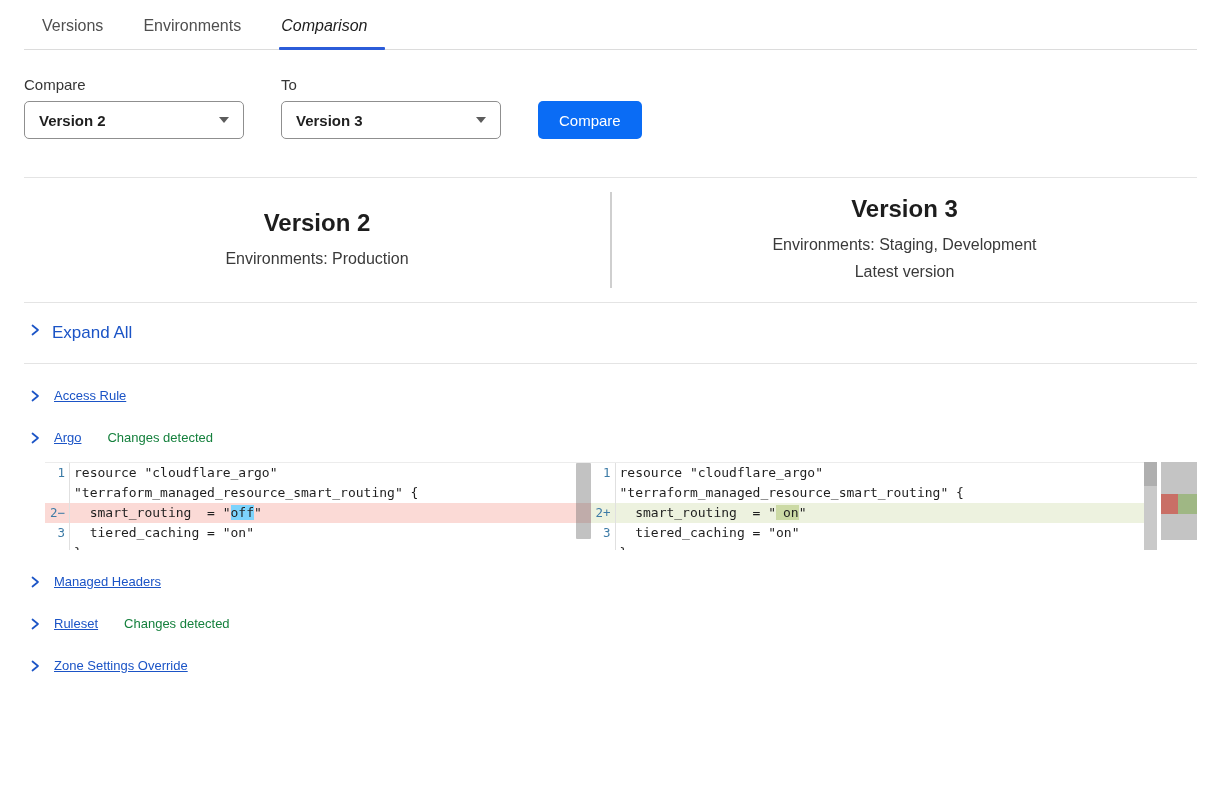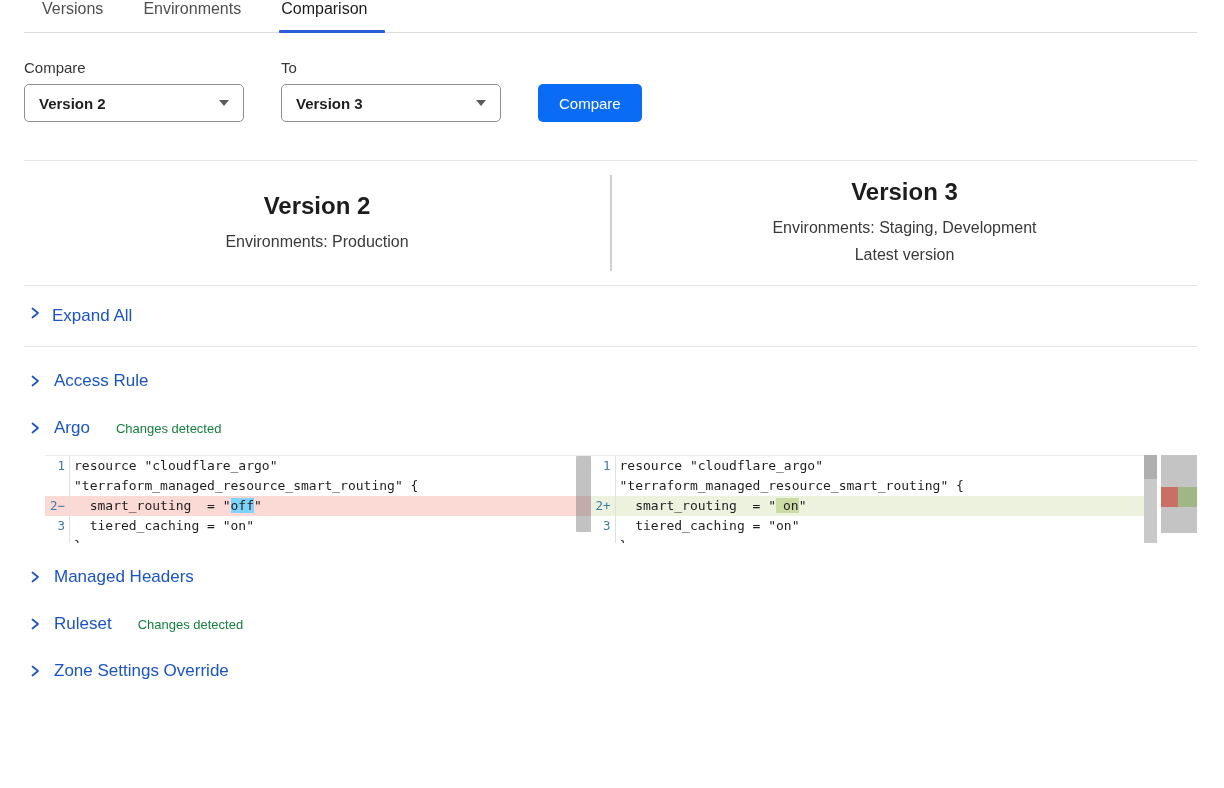--- a/index.html
+++ b/index.html
@@ -8,30 +8,30 @@
     width: 1224px; height: 788px;
     font-family: "Liberation Sans", sans-serif;
     color: #1f1f1f;
     overflow: hidden;
   }
   .page { width: 1224px; height: 788px; padding: 0 27px 0 24px; }
 
   
   .tabbar {
     display: flex; align-items: flex-end;
-    padding-left: 16px; 
+    padding-left: 16px; padding-top: 17px;
     border-bottom: 1px solid #dcdcdc;
     text-align: center;
   }
   .tab {
     font-size: 16px; color: #4f4f4f;
     padding: 0 2px 14px 2px; margin-right: 36px;
     position: relative; cursor: pointer; white-space: nowrap;
   }
-  .tab.active { color: #1d1d1d; font-weight: 500; padding-right: 18px; }
+  .tab.active { color: #1d1d1d; font-weight: 500; padding-right: 18px; font-style: italic; }
   .tab.active::after {
     content: ""; position: absolute; left: 0; right: 0; bottom: -1px;
     height: 3px; background: #2b5cd9; border-radius: 1px;
   }
 
   
   .controls { display: flex; margin-top: 26px; }
   .field { display: flex; flex-direction: column; }
   .field + .field { margin-left: 37px; }
   .field-label { font-size: 15px; color: #363636; margin-bottom: 8px; }
@@ -75,21 +75,21 @@
   .chev { width: 14px; height: 14px; flex: 0 0 auto; }
   .expand-label { font-size: 17px; color: #1b54c6; margin-left: 10px; }
 
   
   .sections { padding-top: 24px; }
   .section-row {
     display: flex; align-items: baseline;
     padding-left: 4px; margin-bottom: 27px; cursor: pointer;
   }
   .section-row .chev { align-self: center; }
-  .section-title { font-size: 17px; color: #1b54c6; margin-left: 12px; }
+  .section-title { font-size: 13px; color: #1b54c6; margin-left: 12px; text-decoration: underline; }
   .section-badge { font-size: 13px; color: #15803d; margin-left: 26px; }
 
   
   .diff-wrap {
     display: flex; align-items: flex-start;
     margin: 5px 0 24px 21px;
     font-family: "DejaVu Sans Mono", "Liberation Mono", monospace;
     font-size: 13px; color: #1f1f1f;
   }
   .pane {

